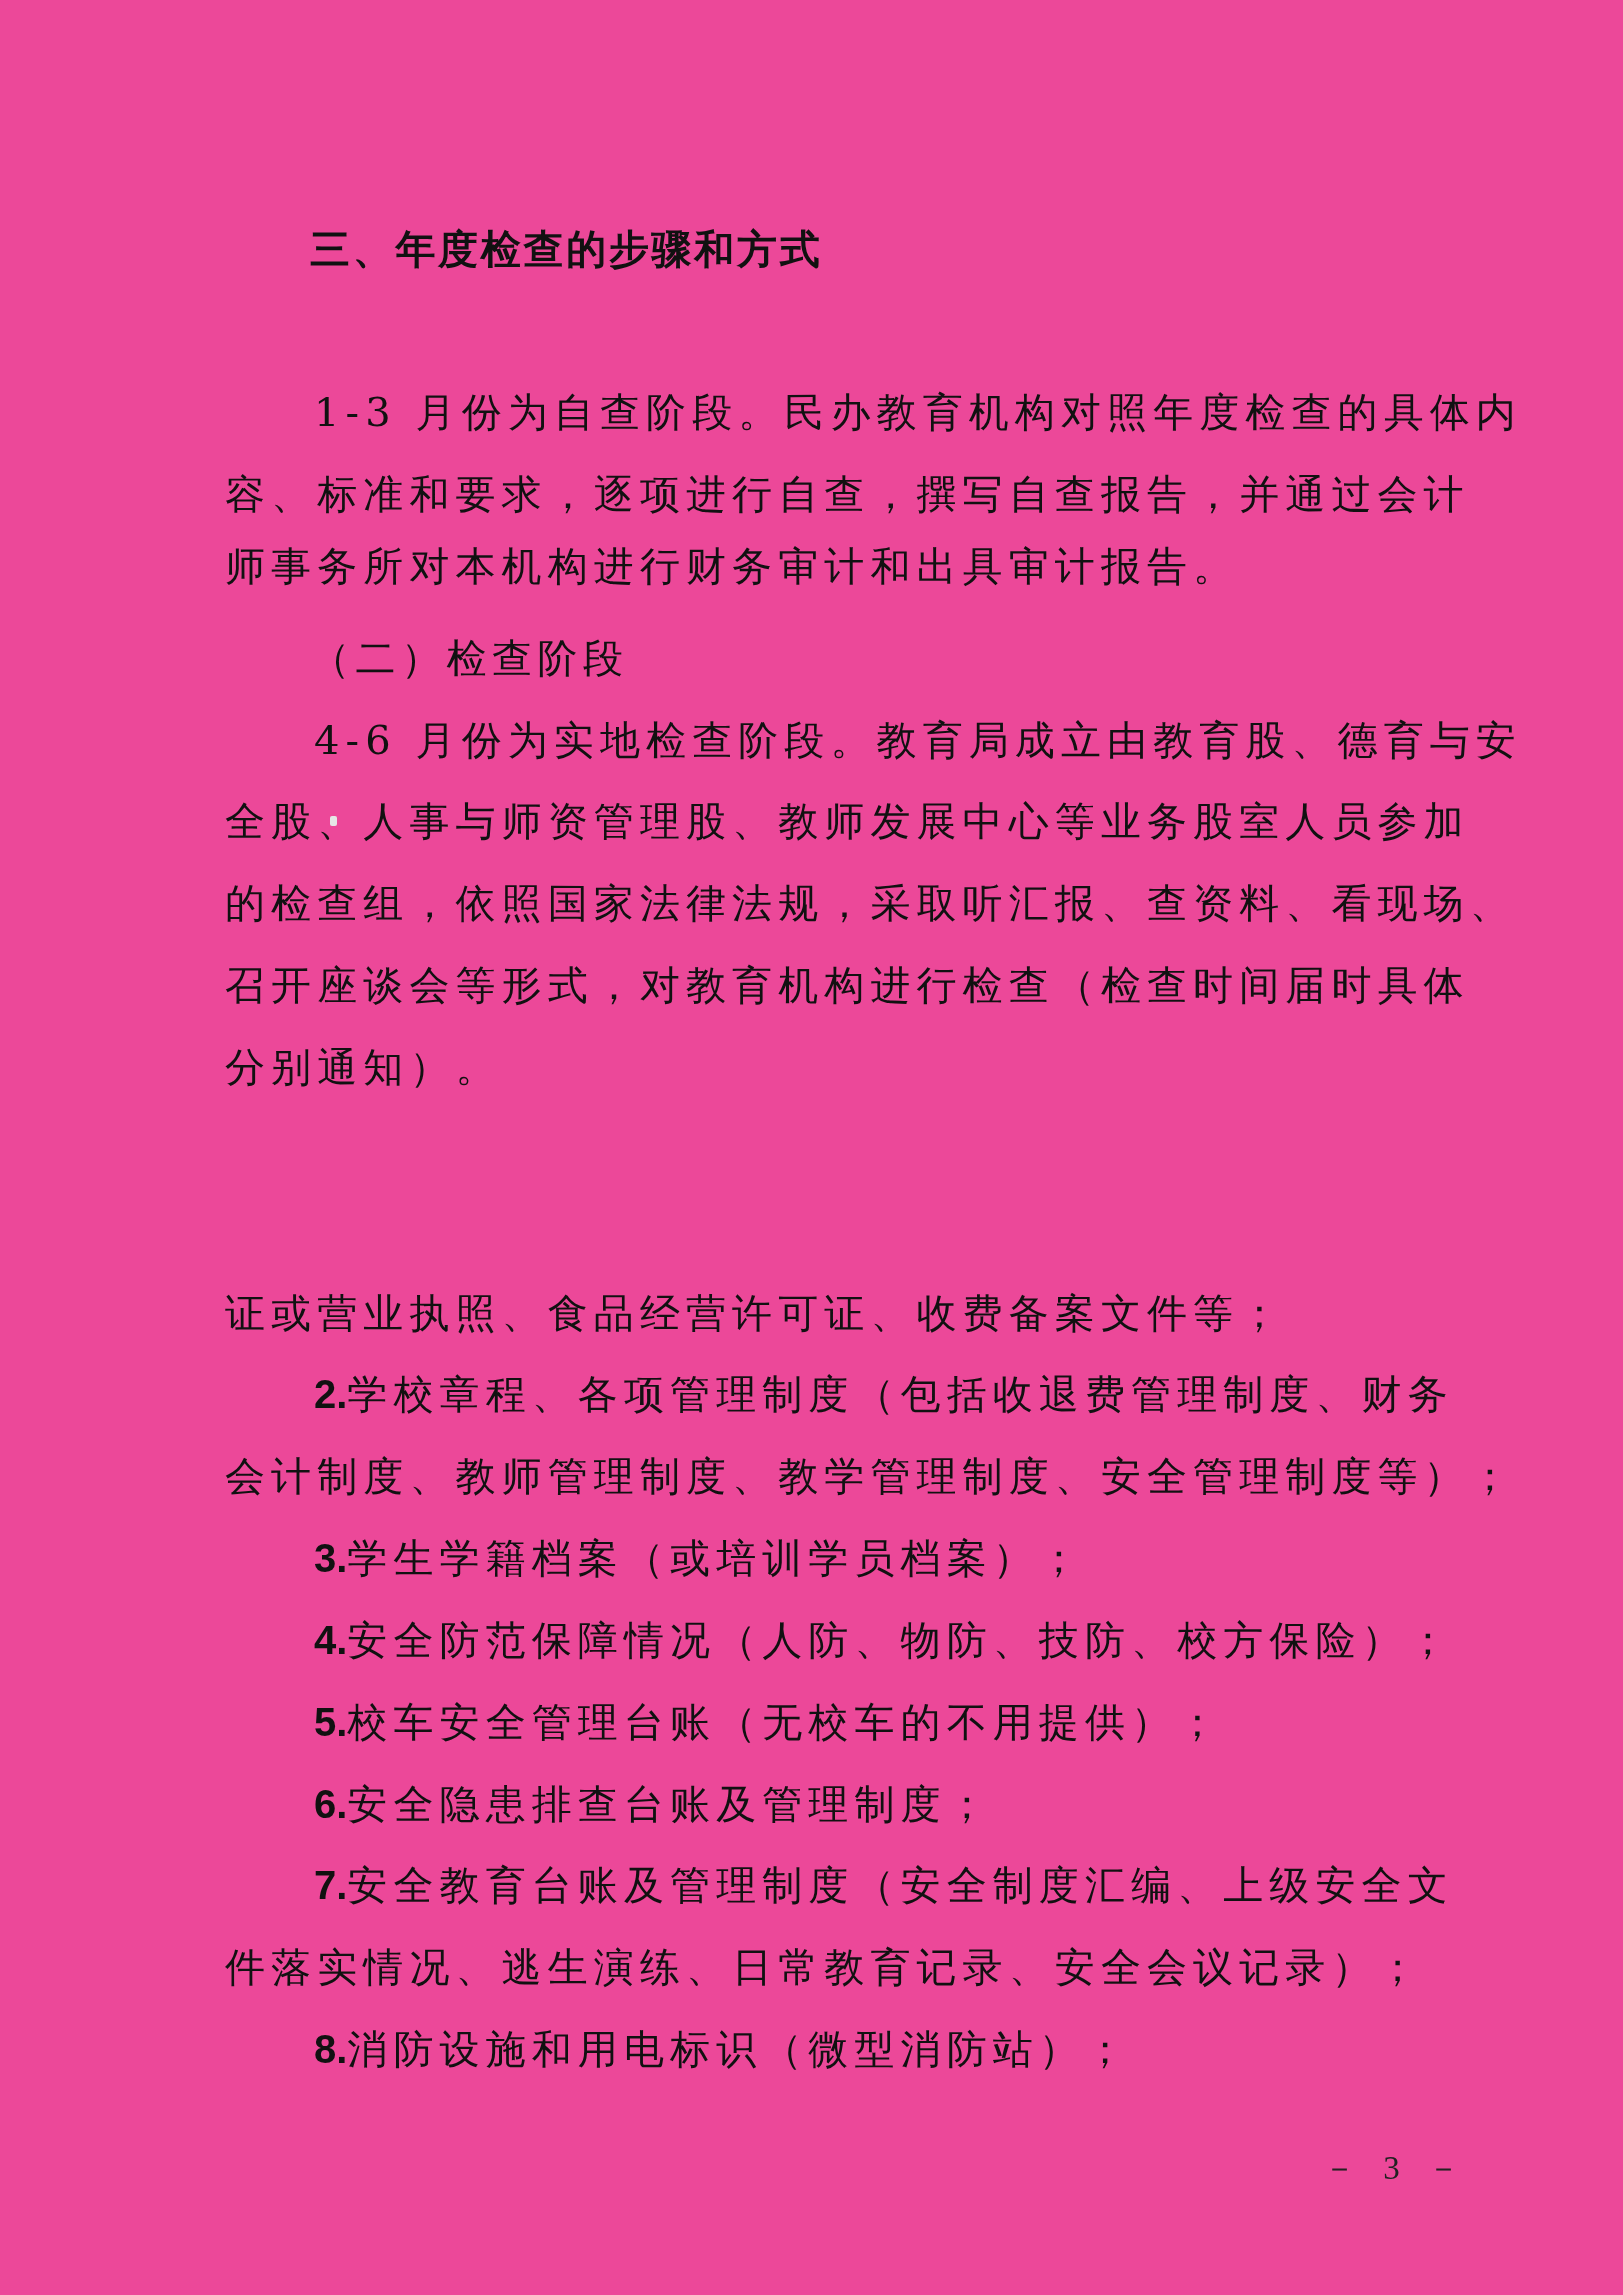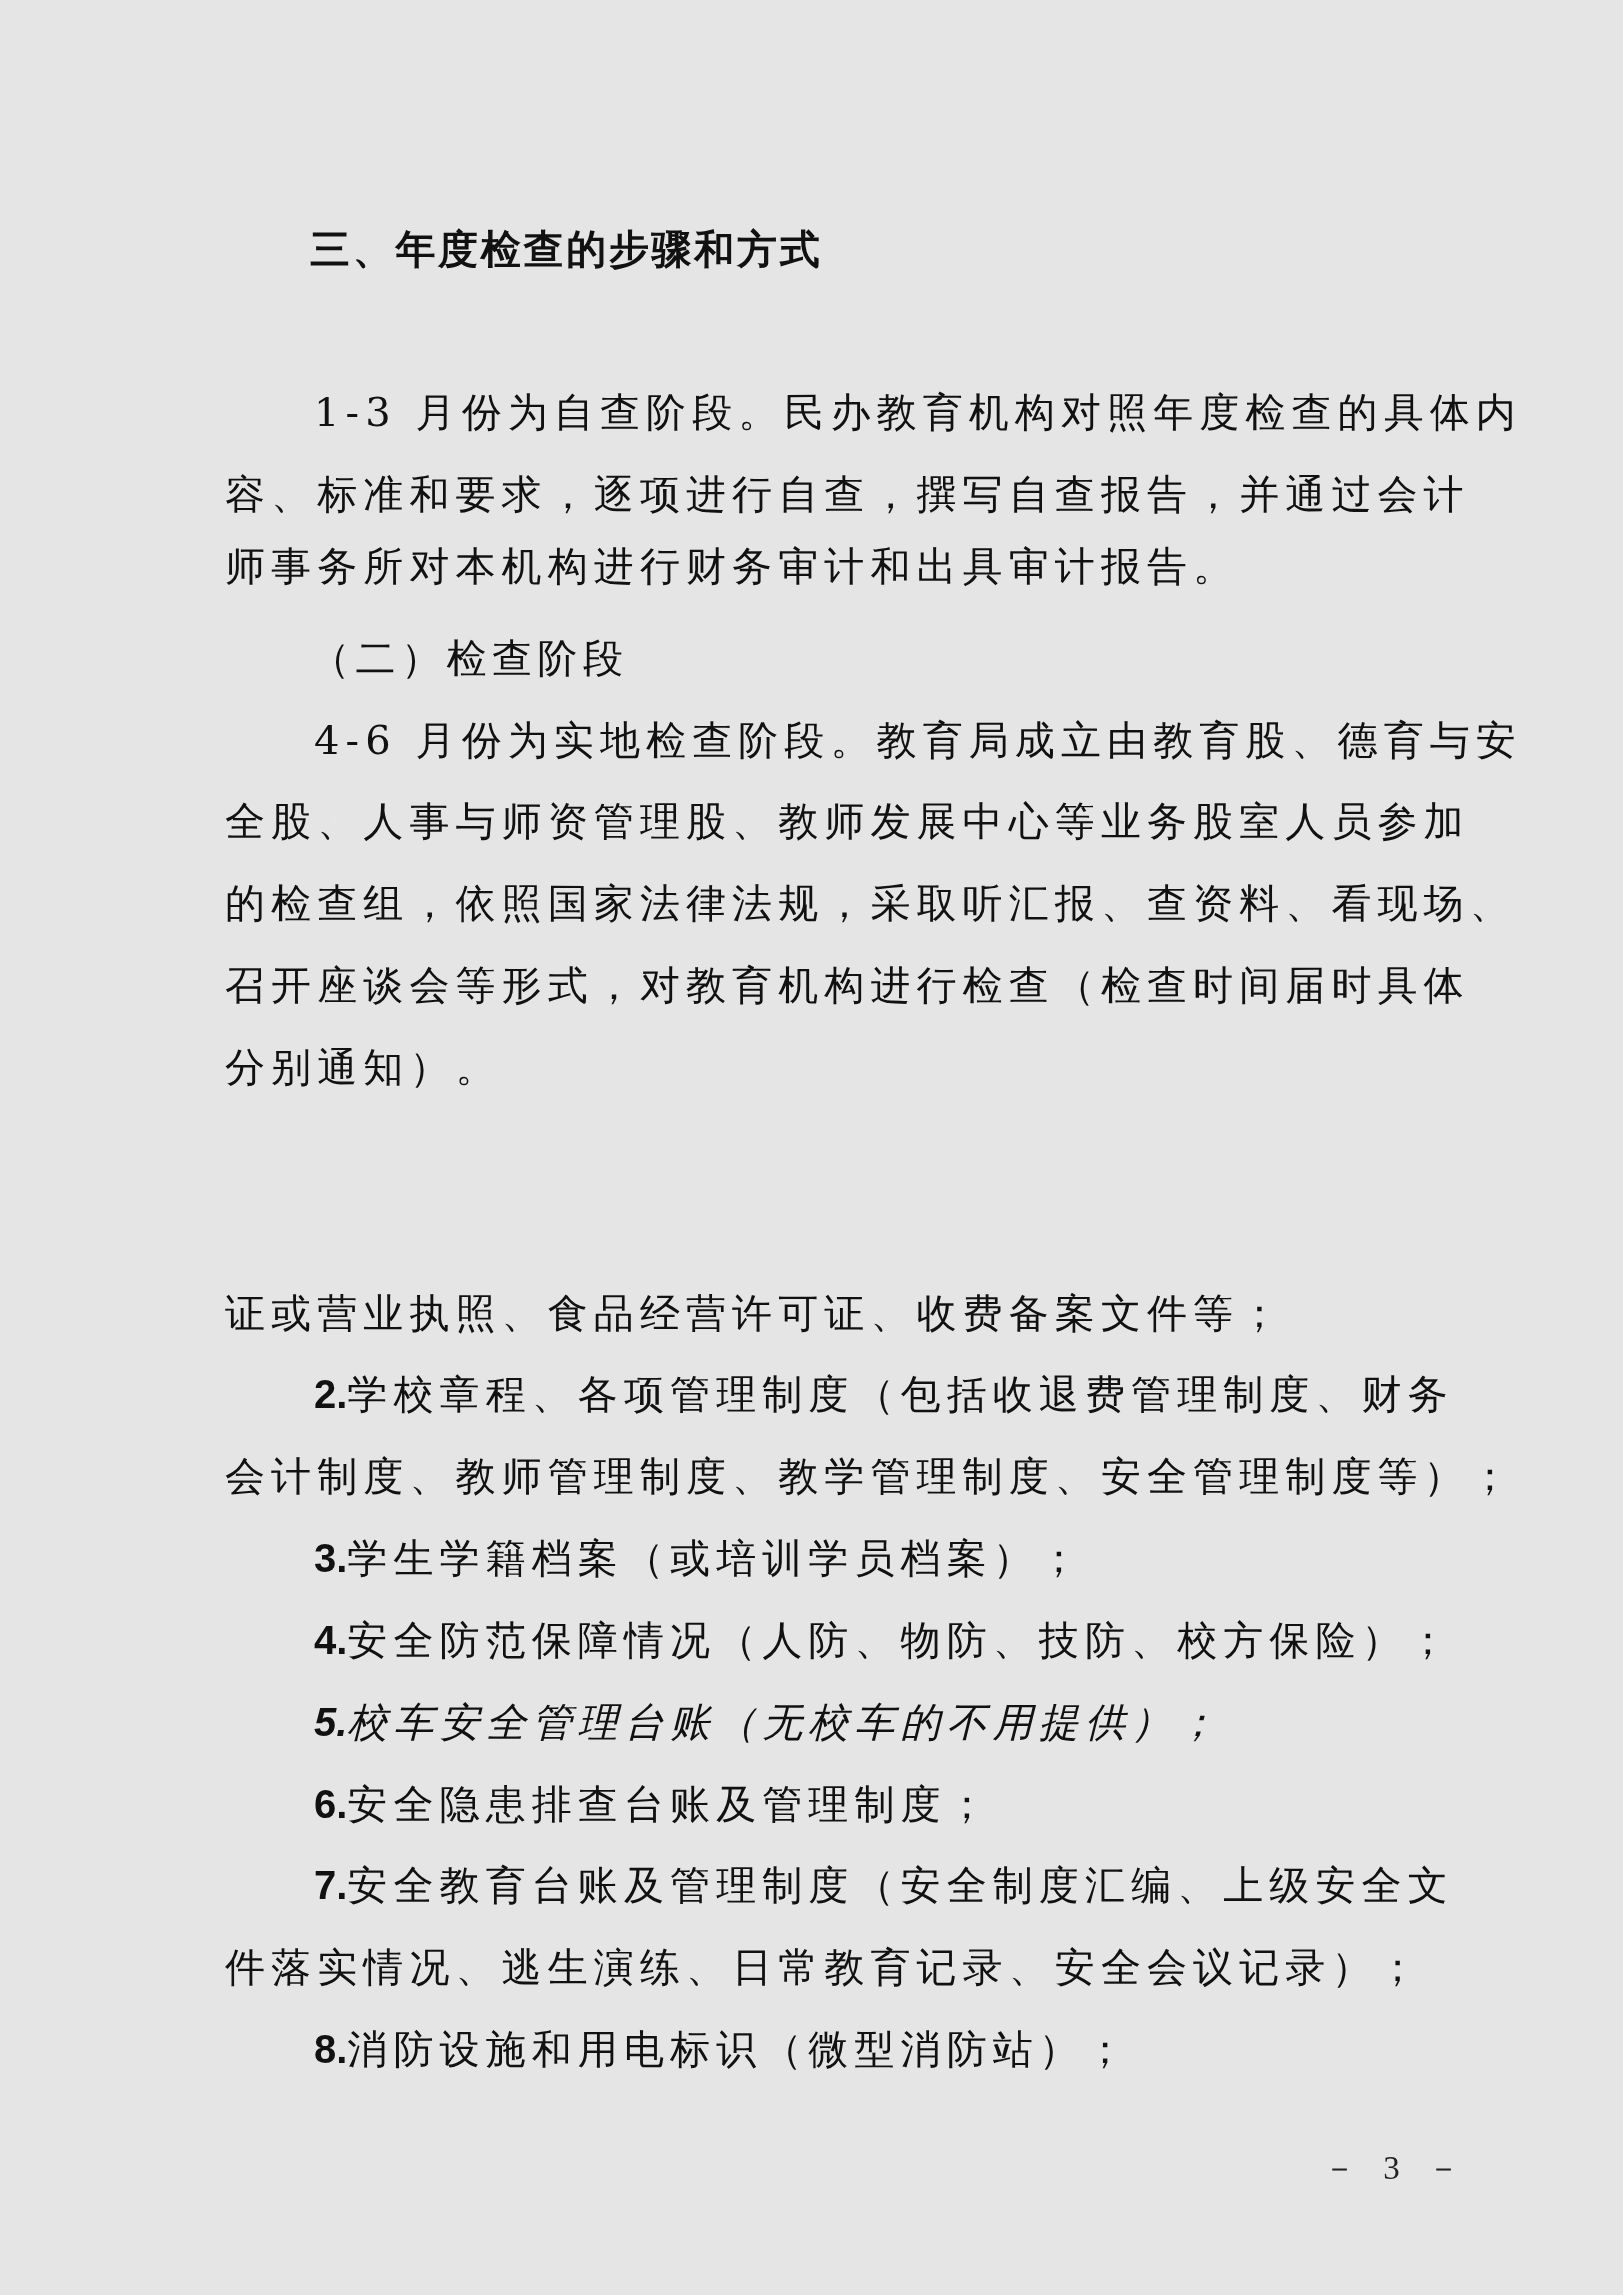--- a/index.html
+++ b/index.html
@@ -13,21 +13,21 @@
     position: relative;
     overflow: hidden;
     font-family: "DejaVu Serif", "Liberation Serif", serif;
     color: #111111;
   }
   .page {
     position: absolute;
     left: 0; top: 0;
     width: 1623px;
     height: 2295px;
-    background: #e5e5e5;
+    background: #ec4899;
   }
   .line {
     position: absolute;
     left: 225px;
     width: 1193px;
     font-size: 40px;
     line-height: 55px;
     height: 55px;
     white-space: nowrap;
     letter-spacing: 6.1px;
@@ -109,21 +109,21 @@
   <div class="line" style="top:1449px;">会计制度、教师管理制度、教学管理制度、安全管理制度等）；</div>
 
   <div class="line item last" style="top:1531px;">
     <span class="num">3.</span><span>学生学籍档案（或培训学员档案）；</span>
   </div>
 
   <div class="line item last" style="top:1613px;">
     <span class="num">4.</span><span>安全防范保障情况（人防、物防、技防、校方保险）；</span>
   </div>
 
-  <div class="line item last" style="top:1695px;font-style:italic;">
+  <div class="line item last" style="top:1695px;">
     <span class="num">5.</span><span>校车安全管理台账（无校车的不用提供）；</span>
   </div>
 
   <div class="line item last" style="top:1777px;">
     <span class="num">6.</span><span>安全隐患排查台账及管理制度；</span>
   </div>
 
   <div class="line item" style="top:1858px;">
     <span class="num">7.</span><span>安全教育台账及管理制度（安全制度汇编、上级安全文</span>
   </div>

